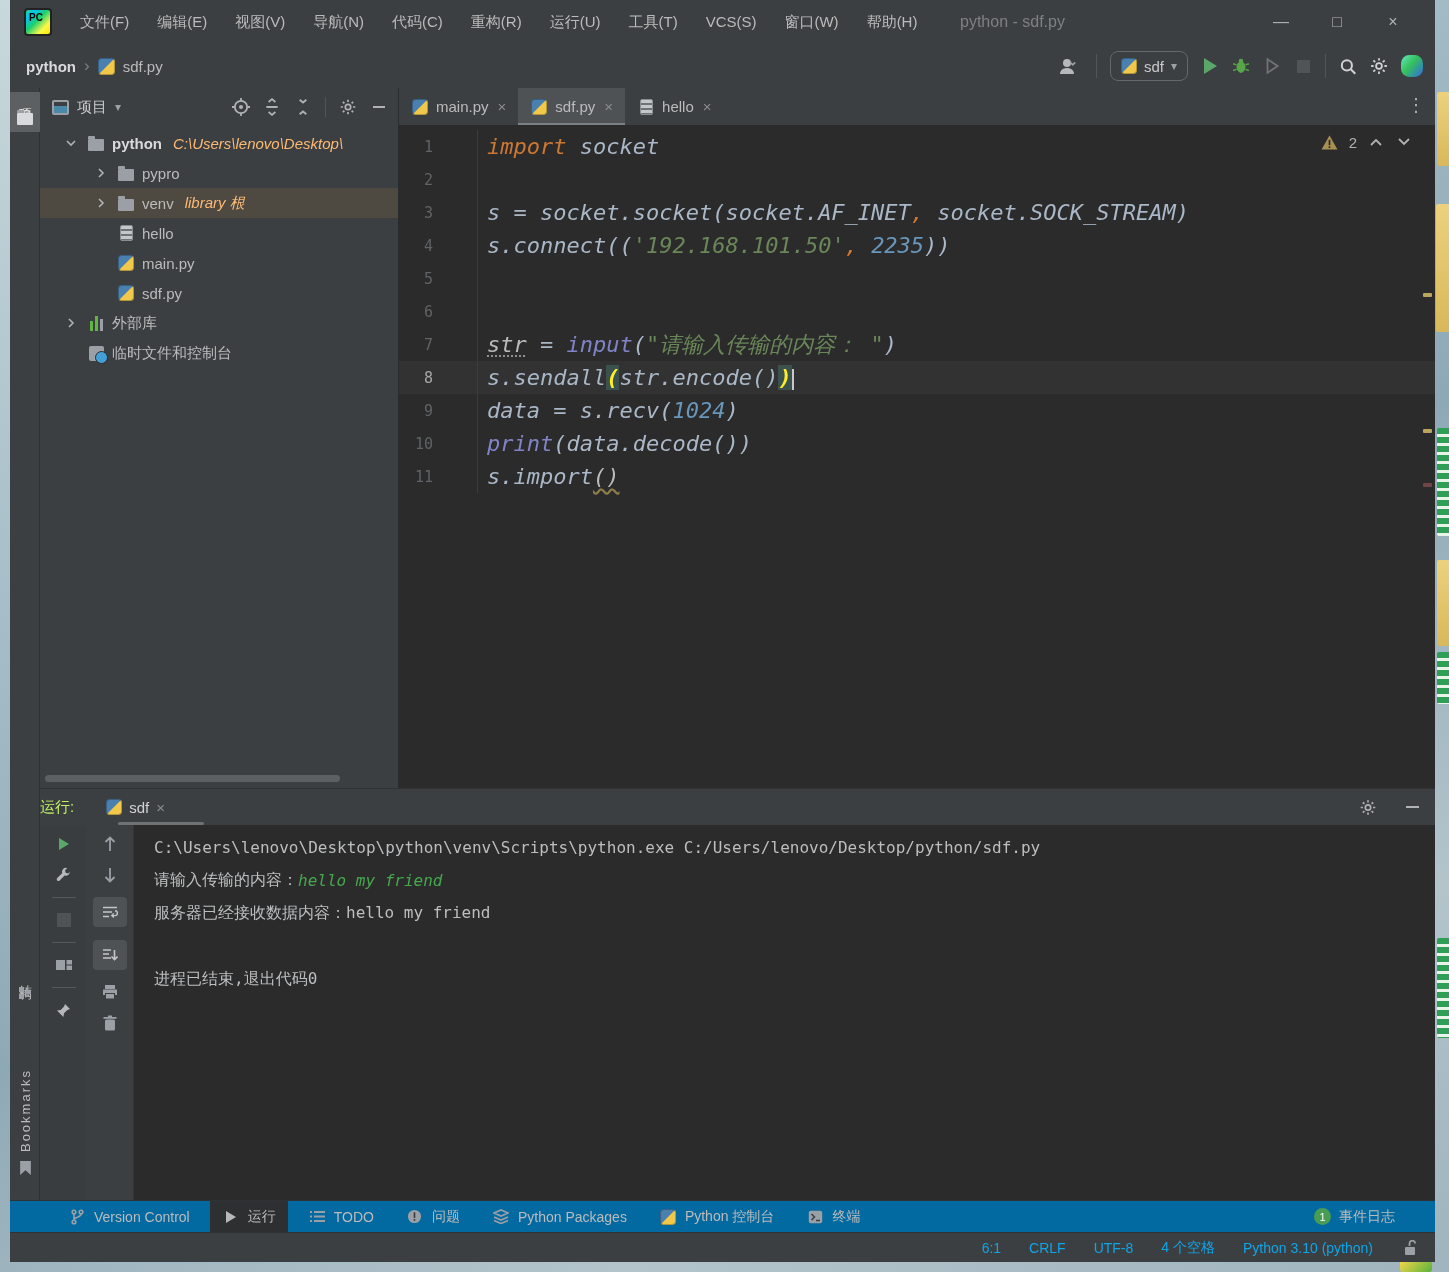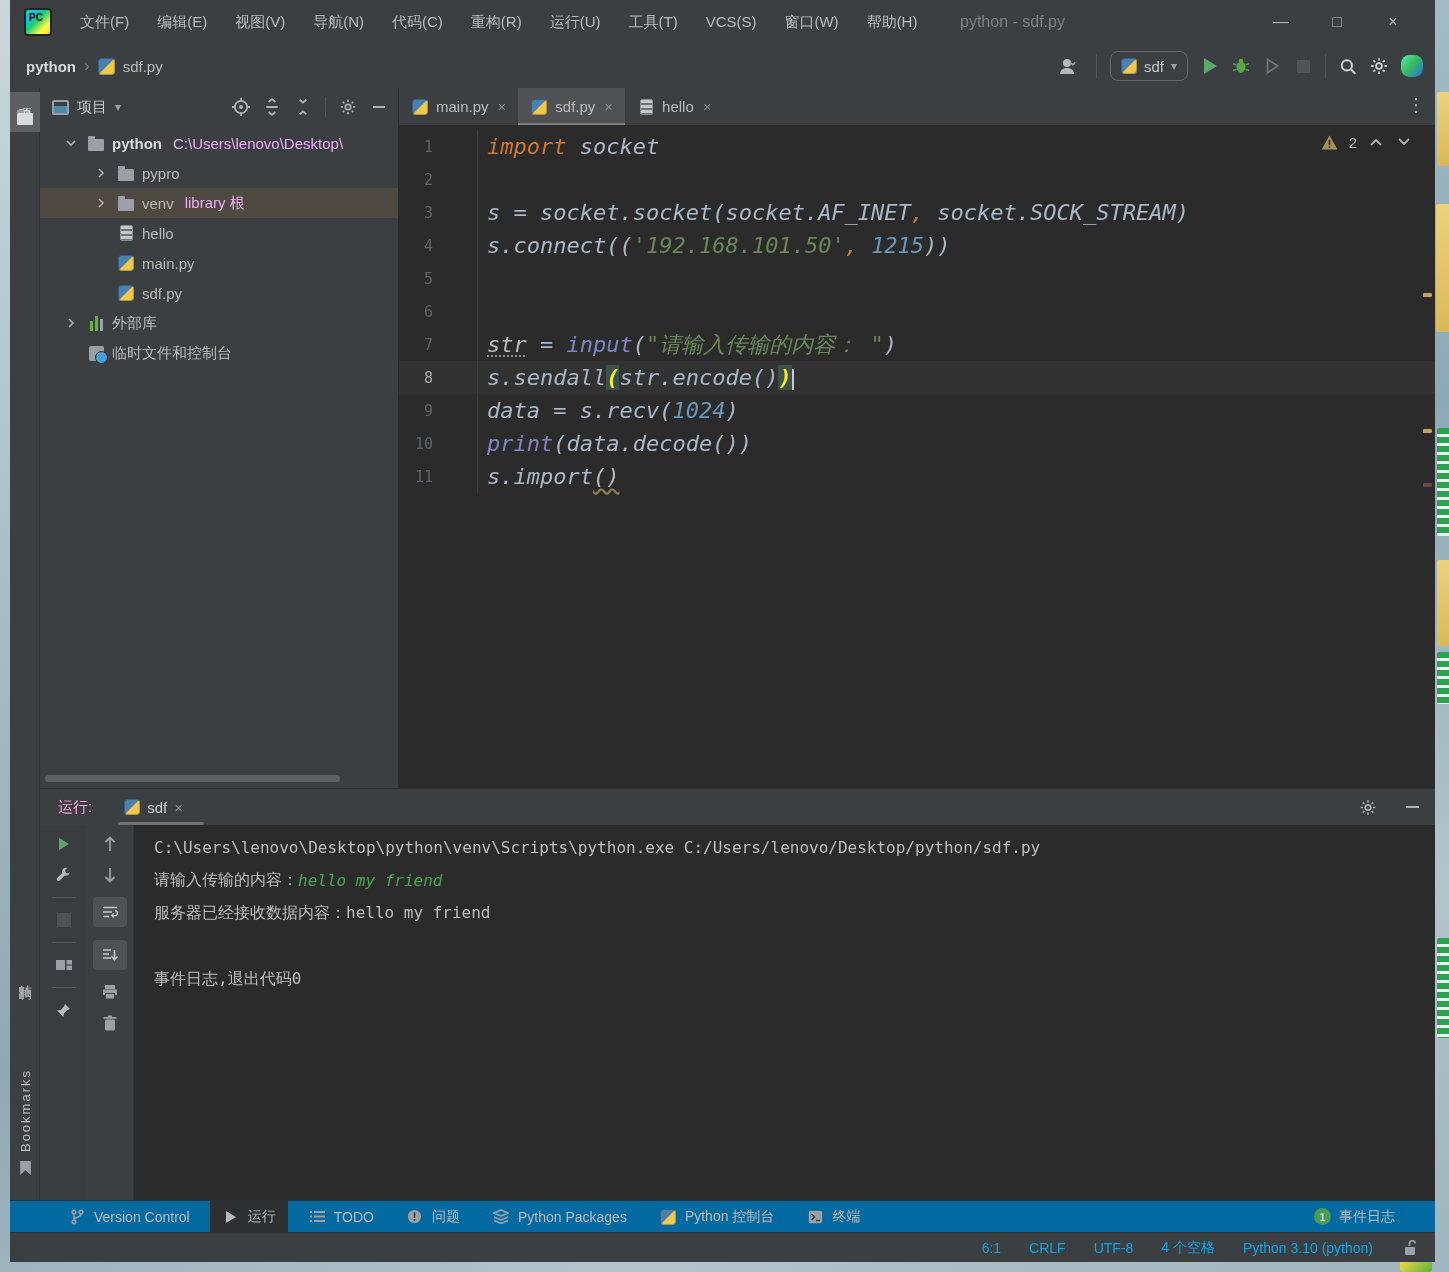--- a/index.html
+++ b/index.html
@@ -76,21 +76,21 @@
 
   .project-panel { position:absolute; left:30px; top:88px; width:358px; height:700px; background:#3c3f41; overflow:hidden; }
   .pp-header { height:38px; display:flex; align-items:center; padding:0 10px 0 12px; }
   .pp-title { display:flex; align-items:center; gap:8px; font-size:15px; color:#c7c9cb; }
   .i-toolwin { width:17px; height:15px; border:2px solid #9aa0a6; border-radius:2px; background:linear-gradient(180deg,transparent 0 35%,#4a89a8 35% 100%); }
   .pp-actions { margin-left:auto; display:flex; align-items:center; gap:13px; }
   .tree { position:absolute; left:0; top:40px; width:100%; }
   .tree-row { height:30px; display:flex; align-items:center; gap:7px; font-size:15px; color:#bbbbbb; white-space:nowrap; overflow:hidden; }
   .tree-row.selected { background:#4e4941; }
   .tree-row .name.bold { font-weight:bold; color:#d8dadc; }
-  .tree-row .hint { color:#f0abfc; margin-left:4px; }
+  .tree-row .hint { color:#fdba74; margin-left:4px;font-style:italic; }
   .exp-slot { width:18px; flex:none; display:flex; justify-content:center; }
   .pp-hscroll { position:absolute; left:5px; bottom:6px; width:295px; height:7px; border-radius:4px; background:#5d6061; }
 
   .editor { position:absolute; left:388px; top:88px; width:1037px; height:700px; background:#2b2b2b; border-left:1px solid #292c2e; }
   .tabbar { height:37px; background:#3c3f41; display:flex; align-items:flex-end; position:relative; }
   .tab { height:37px; display:flex; align-items:center; gap:7px; padding:0 12px; font-size:15px; color:#bbbbbb; }
   .tab.active { background:#4e5254; box-shadow:inset 0 -2px 0 #7a8084; }
   .tab .x { color:#8a8c8e; font-size:15px; margin-left:2px; }
   .tab-more { position:absolute; right:10px; top:8px; }
   .editor-body { position:absolute; left:0; top:37px; right:0; bottom:0; overflow:hidden; }
@@ -107,21 +107,21 @@
   .tk-wv{ text-decoration:underline wavy #8a7d4a; text-underline-offset:4px;}
   .caret { display:inline-block; width:2px; height:21px; background:#c8c8c8; vertical-align:middle; }
   .warn-widget { position:absolute; right:22px; top:8px; display:flex; align-items:center; gap:10px; z-index:3; }
   .warn-count { color:#b0b2b4; font-size:15px; }
   .err-stripe { position:absolute; right:0; top:0; bottom:0; width:14px; }
   .err-mark { position:absolute; left:2px; width:9px; height:4px; border-radius:1px; }
 
   
   .run-panel { position:absolute; left:30px; top:788px; width:1395px; height:412px; background:#3c3f41; border-top:1px solid #2f3234; }
   .rp-header { height:36px; display:flex; align-items:center; position:relative; }
-  .rp-label { margin-left:18px; font-size:15px; color:#f9a8d4; }
+  .rp-label { font-size:15px; color:#bef264; }
   .rp-tab { display:flex; align-items:center; gap:7px; margin-left:32px; font-size:15px; color:#d0d2d4; position:relative; height:36px; }
   .rp-tab-underline { position:absolute; left:78px; bottom:0; width:86px; height:3px; background:#6e7274; border-radius:2px; }
   .rp-actions { position:absolute; right:14px; display:flex; gap:26px; align-items:center; }
   .rp-body { position:absolute; left:0; top:36px; right:0; bottom:0; display:flex; }
   .rp-col { width:47px; display:flex; flex-direction:column; align-items:center; padding-top:10px; gap:13px; background:#3a3d3f; }
   .rp-col.second { width:46px; }
   .rp-div { width:24px; height:1px; background:#55585a; }
   .tog { width:34px; height:30px; border-radius:4px; background:#4e5254; display:flex; align-items:center; justify-content:center; }
   .console { flex:1; background:#2b2b2b; border-left:1px solid #323537; padding:6px 0 0 20px; }
   .con-line { height:33px; display:flex; align-items:center; font-size:16px; }
@@ -441,21 +441,21 @@
             <span class="code"></span>
           </div>
           <div class="code-row">
             <span class="ln">3</span>
             <span class="gut-sep"></span>
             <span class="code"><span class="tk-p">s = socket.socket(socket.AF_INET</span><span class="tk-cm">,</span><span class="tk-p"> socket.SOCK_STREAM)</span></span>
           </div>
           <div class="code-row">
             <span class="ln">4</span>
             <span class="gut-sep"></span>
-            <span class="code"><span class="tk-p">s.connect((</span><span class="tk-s">'192.168.101.50'</span><span class="tk-cm">,</span><span class="tk-p"> </span><span class="tk-n2">1215</span><span class="tk-p">))</span></span>
+            <span class="code"><span class="tk-p">s.connect((</span><span class="tk-s">'192.168.101.50'</span><span class="tk-cm">,</span><span class="tk-p"> </span><span class="tk-n2">2235</span><span class="tk-p">))</span></span>
           </div>
           <div class="code-row">
             <span class="ln">5</span>
             <span class="gut-sep"></span>
             <span class="code"></span>
           </div>
           <div class="code-row">
             <span class="ln">6</span>
             <span class="gut-sep"></span>
             <span class="code"></span>
@@ -590,21 +590,21 @@
           </div>
           <div class="con-line">
             <span class="ct">请输入传输的内容：</span>
             <span class="cin">hello my friend</span>
           </div>
           <div class="con-line">
             <span class="ct">服务器已经接收数据内容：hello my friend</span>
           </div>
           <div class="con-line"></div>
           <div class="con-line">
-            <span class="ct">事件日志,退出代码0</span>
+            <span class="ct">进程已结束,退出代码0</span>
           </div>
         </div>
     </div>
   </div>
 
   <div class="bottombar">
     <div class="bb-items" id="bb-items">
         <div class="bb-item">
           <span class="ic">
             <svg width="15" height="16" viewBox="0 0 15 16">

